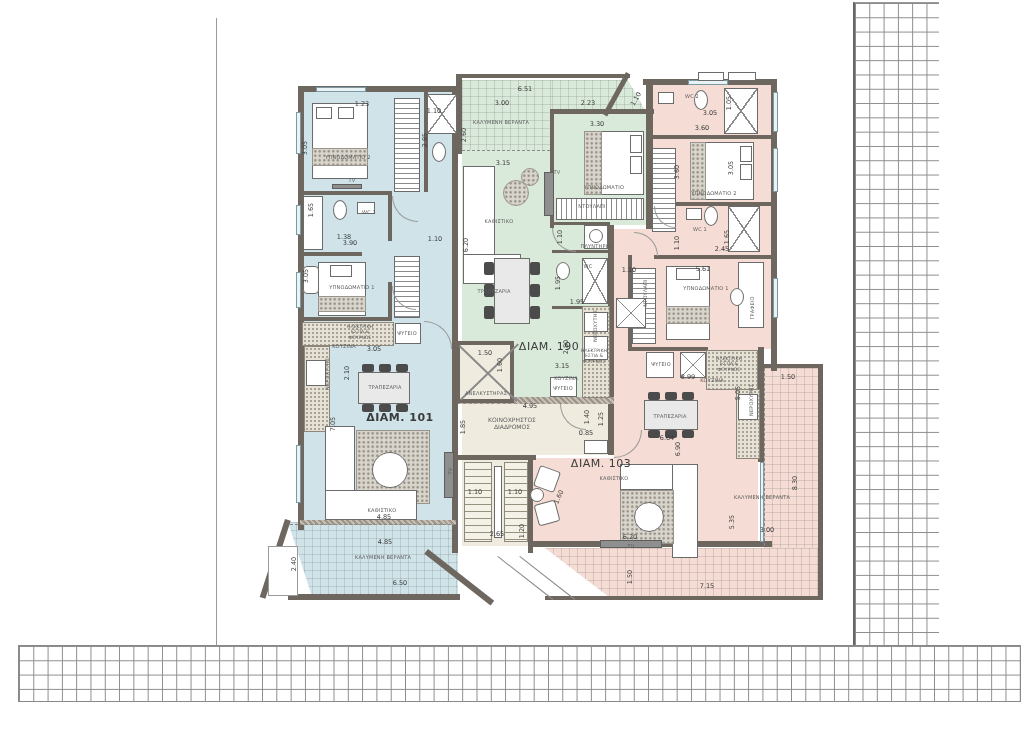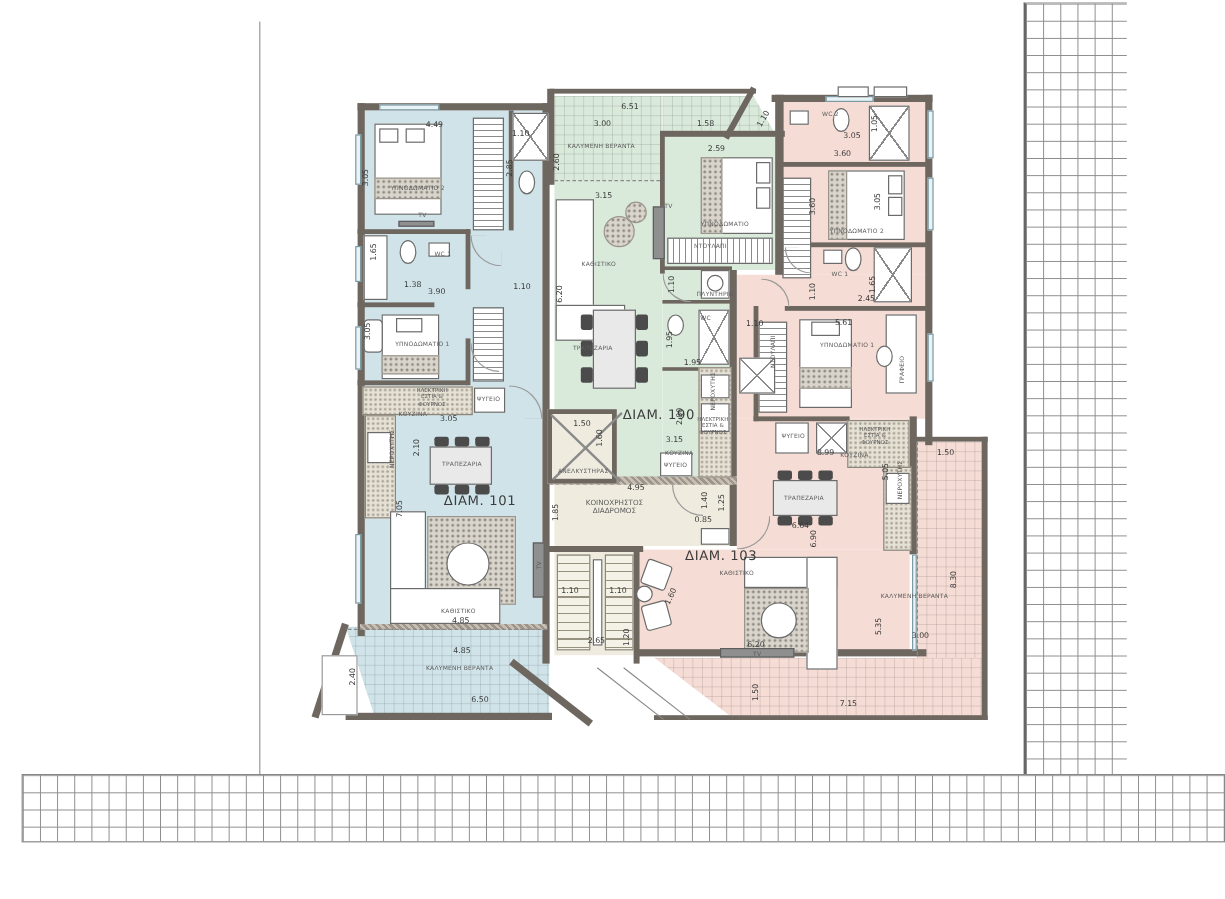--- a/index.html
+++ b/index.html
@@ -253,21 +253,21 @@
   <div class="arc" style="left:560px;top:404px;width:26px;height:26px;border-radius:0 0 0 100%;border-top:none;border-right:none"></div>
   <div class="arc" style="left:654px;top:206px;width:22px;height:22px;border-radius:0 0 0 100%;border-top:none;border-right:none"></div>
   <div class="arc" style="left:634px;top:232px;width:24px;height:24px;border-radius:0 100% 0 0;border-left:none;border-bottom:none"></div>
   <div class="arc" style="left:614px;top:430px;width:28px;height:28px;border-radius:0 0 100% 0;border-top:none;border-left:none"></div>
 
   <div class="dash" style="left:290px;top:524px;width:166px;height:1px"></div>
   <div class="dash" style="left:462px;top:150px;width:88px;height:1px"></div>
   <div class="dashv" style="left:764px;top:368px;width:1px;height:178px"></div>
 
   <div style="left:0;top:0;width:100%;height:100%">
-      <span class="t apt" style="left: 400px; top: 417px;">ΔΙΑΜ. 101</span>
+      <span class="t apt" style="left: 400px; top: 417px; font-weight: bold;">ΔΙΑΜ. 101</span>
       <span class="t apt" style="left: 549px; top: 346px;">ΔΙΑΜ. 190</span>
       <span class="t apt" style="left: 601px; top: 463px;">ΔΙΑΜ. 103</span>
       <span class="t tiny" style="left: 348px; top: 157px;">ΥΠΝΟΔΩΜΑΤΙΟ 2</span>
       <span class="t tiny" style="left: 352px; top: 180px;">TV</span>
       <span class="t tiny" style="left: 369px; top: 212px;">WC 1</span>
       <span class="t tiny" style="left: 352px; top: 287px;">ΥΠΝΟΔΩΜΑΤΙΟ 1</span>
       <span class="t wrap" style="left: 360px; top: 332px;">ΗΛΕΚΤΡΙΚΗ ΕΣΤΙΑ &amp; ΦΟΥΡΝΟΣ</span>
       <span class="t tiny" style="left: 407px; top: 333px;">ΨΥΓΕΙΟ</span>
       <span class="t tiny" style="left: 344px; top: 346px;">ΚΟΥΖΙΝΑ</span>
       <span class="t tiny" style="left: 327px; top: 374px; transform: translate(-50%, -50%) rotate(-90deg);">ΝΕΡΟΧΥΤΗΣ</span>
@@ -297,41 +297,41 @@
       <span class="t tiny" style="left: 752px; top: 308px; transform: translate(-50%, -50%) rotate(-90deg);">ΓΡΑΦΕΙΟ</span>
       <span class="t tiny" style="left: 661px; top: 364px;">ΨΥΓΕΙΟ</span>
       <span class="t wrap" style="left: 729px; top: 364px;">ΗΛΕΚΤΡΙΚΗ ΕΣΤΙΑ &amp; ΦΟΥΡΝΟΣ</span>
       <span class="t tiny" style="left: 712px; top: 380px;">ΚΟΥΖΙΝΑ</span>
       <span class="t tiny" style="left: 751px; top: 400px; transform: translate(-50%, -50%) rotate(-90deg);">ΝΕΡΟΧΥΤΗΣ</span>
       <span class="t tiny" style="left: 670px; top: 416px;">ΤΡΑΠΕΖΑΡΙΑ</span>
       <span class="t tiny" style="left: 614px; top: 478px;">ΚΑΘΙΣΤΙΚΟ</span>
       <span class="t tiny" style="left: 631px; top: 546px;">TV</span>
       <span class="t tiny" style="left: 762px; top: 497px;">ΚΑΛΥΜΕΝΗ ΒΕΡΑΝΤΑ</span>
       <span class="t dim" style="left: 305px; top: 148px; transform: translate(-50%, -50%) rotate(-90deg);">3.05</span>
-      <span class="t dim" style="left: 362px; top: 104px;">4.49</span>
+      <span class="t dim" style="left: 362px; top: 104px;">1.23</span>
       <span class="t dim" style="left: 434px; top: 111px;">1.10</span>
       <span class="t dim" style="left: 425px; top: 140px; transform: translate(-50%, -50%) rotate(-90deg);">2.85</span>
       <span class="t dim" style="left: 311px; top: 210px; transform: translate(-50%, -50%) rotate(-90deg);">1.65</span>
       <span class="t dim" style="left: 344px; top: 237px;">1.38</span>
-      <span class="t dim" style="left: 364px; top: 243px;">3.90</span>
+      <span class="t dim" style="left: 350px; top: 243px;">3.90</span>
       <span class="t dim" style="left: 435px; top: 239px;">1.10</span>
       <span class="t dim" style="left: 306px; top: 276px; transform: translate(-50%, -50%) rotate(-90deg);">3.05</span>
       <span class="t dim" style="left: 374px; top: 349px;">3.05</span>
       <span class="t dim" style="left: 347px; top: 373px; transform: translate(-50%, -50%) rotate(-90deg);">2.10</span>
       <span class="t dim" style="left: 333px; top: 424px; transform: translate(-50%, -50%) rotate(-90deg);">7.05</span>
       <span class="t dim" style="left: 384px; top: 517px;">4.85</span>
       <span class="t dim" style="left: 385px; top: 542px;">4.85</span>
       <span class="t dim" style="left: 294px; top: 564px; transform: translate(-50%, -50%) rotate(-90deg);">2.40</span>
       <span class="t dim" style="left: 400px; top: 583px;">6.50</span>
       <span class="t dim" style="left: 525px; top: 89px;">6.51</span>
       <span class="t dim" style="left: 502px; top: 103px;">3.00</span>
-      <span class="t dim" style="left: 588px; top: 103px;">1.58</span>
+      <span class="t dim" style="left: 588px; top: 103px;">2.23</span>
       <span class="t dim" style="left: 636px; top: 99px; transform: translate(-50%, -50%) rotate(-60deg);">1.10</span>
       <span class="t dim" style="left: 464px; top: 135px; transform: translate(-50%, -50%) rotate(-90deg);">2.60</span>
-      <span class="t dim" style="left: 597px; top: 124px;">2.59</span>
+      <span class="t dim" style="left: 597px; top: 124px;">3.30</span>
       <span class="t dim" style="left: 503px; top: 163px;">3.15</span>
       <span class="t dim" style="left: 466px; top: 245px; transform: translate(-50%, -50%) rotate(-90deg);">6.20</span>
       <span class="t dim" style="left: 560px; top: 237px; transform: translate(-50%, -50%) rotate(-90deg);">1.10</span>
       <span class="t dim" style="left: 558px; top: 283px; transform: translate(-50%, -50%) rotate(-90deg);">1.95</span>
       <span class="t dim" style="left: 577px; top: 302px;">1.95</span>
       <span class="t dim" style="left: 566px; top: 347px; transform: translate(-50%, -50%) rotate(-90deg);">2.80</span>
       <span class="t dim" style="left: 562px; top: 366px;">3.15</span>
       <span class="t dim" style="left: 485px; top: 353px;">1.50</span>
       <span class="t dim" style="left: 500px; top: 365px; transform: translate(-50%, -50%) rotate(-90deg);">1.60</span>
       <span class="t dim" style="left: 530px; top: 406px;">4.95</span>

